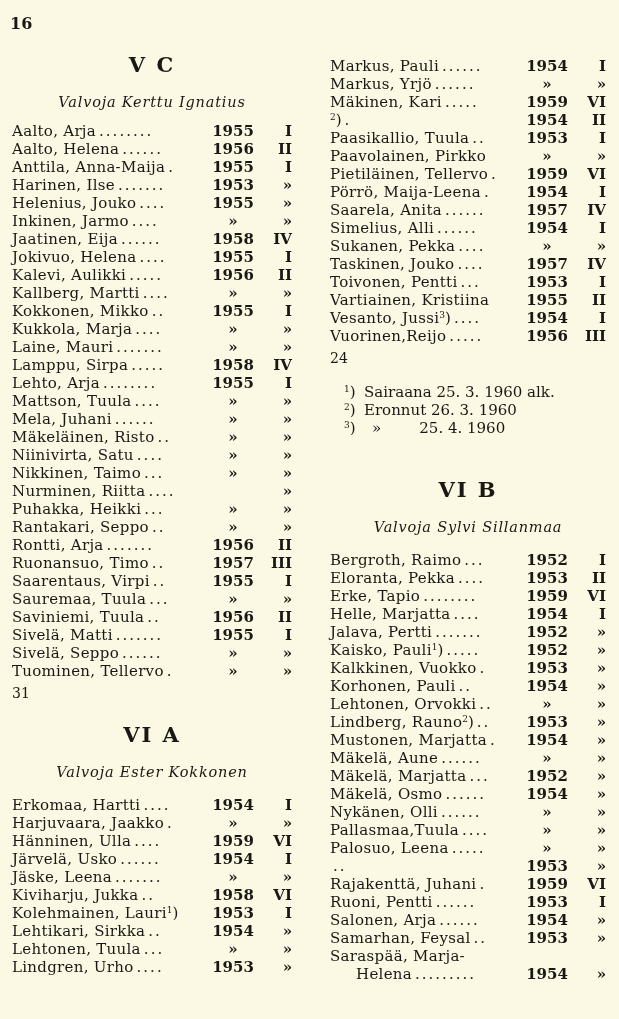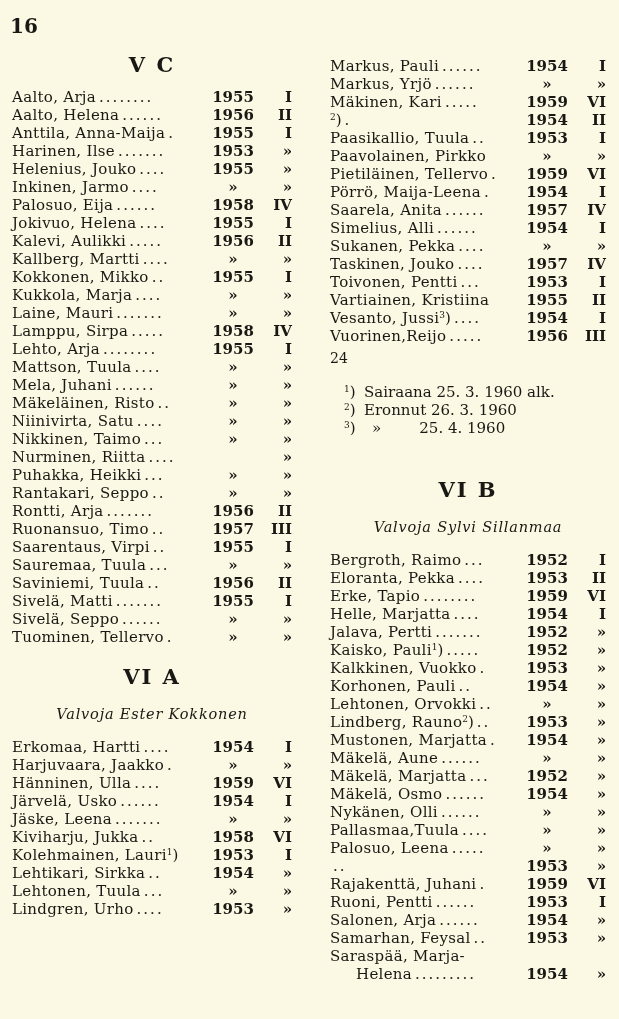--- a/index.html
+++ b/index.html
@@ -5,21 +5,21 @@
   html, body { margin: 0; padding: 0; }
   body {
     width: 619px; height: 1019px; overflow: hidden;
     background: #fbf8e3;
     color: #1a1814;
     font-family: "DejaVu Serif", "Liberation Serif", serif;
     position: relative;
   }
   .page-number {
     position: absolute; left: 10px; top: 14px;
-    font-weight: bold; font-size: 20px;
+    font-weight: bold; font-size: 16px;
   }
   .col { position: absolute; }
   #left-col { left: 12px; top: 52px; width: 280px; }
   #right-col { left: 330px; top: 57px; width: 276px; }
   .class-heading {
     text-align: center; font-weight: bold; font-size: 21px;
     letter-spacing: 2px; height: 26px; line-height: 26px;
   }
   .supervisor {
     text-align: center; font-style: italic; font-size: 14.5px;
@@ -43,20 +43,21 @@
   .fn .date { }
 </style>
 </head>
 <body>
 
 <div class="page-number">16</div>
 
 <div class="col" id="left-col">
     <div class="section">
       <div class="class-heading">V C</div>
+      <div class="supervisor" style="margin-top: 14px;">Valvoja Kerttu Ignatius</div>
       <div class="rows" style="margin-top: 10px;">
         <div class="row">
           <span class="name">Aalto, Arja</span>
           <span class="dots"> ........</span>
           <span class="year">1955</span>
           <span class="grade">I</span>
         </div>
         <div class="row">
           <span class="name">Aalto, Helena</span>
           <span class="dots"> ......</span>
@@ -81,21 +82,21 @@
           <span class="year">1955</span>
           <span class="grade">»</span>
         </div>
         <div class="row">
           <span class="name">Inkinen, Jarmo</span>
           <span class="dots"> ....</span>
           <span class="year">»</span>
           <span class="grade">»</span>
         </div>
         <div class="row">
-          <span class="name">Palosuo, Eija</span>
+          <span class="name">Jaatinen, Eija</span>
           <span class="dots"> ......</span>
           <span class="year">1958</span>
           <span class="grade">IV</span>
         </div>
         <div class="row">
           <span class="name">Jokivuo, Helena</span>
           <span class="dots"> ....</span>
           <span class="year">1955</span>
           <span class="grade">I</span>
         </div>
@@ -231,20 +232,21 @@
           <span class="year">»</span>
           <span class="grade">»</span>
         </div>
         <div class="row">
           <span class="name">Tuominen, Tellervo</span>
           <span class="dots"> .</span>
           <span class="year">»</span>
           <span class="grade">»</span>
         </div>
       </div>
+      <div class="count" style="margin-top: 2px;">31</div>
     </div>
     <div class="section" style="margin-top: 18px;">
       <div class="class-heading">VI A</div>
       <div class="supervisor" style="margin-top: 14px;">Valvoja Ester Kokkonen</div>
       <div class="rows" style="margin-top: 14px;">
         <div class="row">
           <span class="name">Erkomaa, Hartti</span>
           <span class="dots"> ....</span>
           <span class="year">1954</span>
           <span class="grade">I</span>

